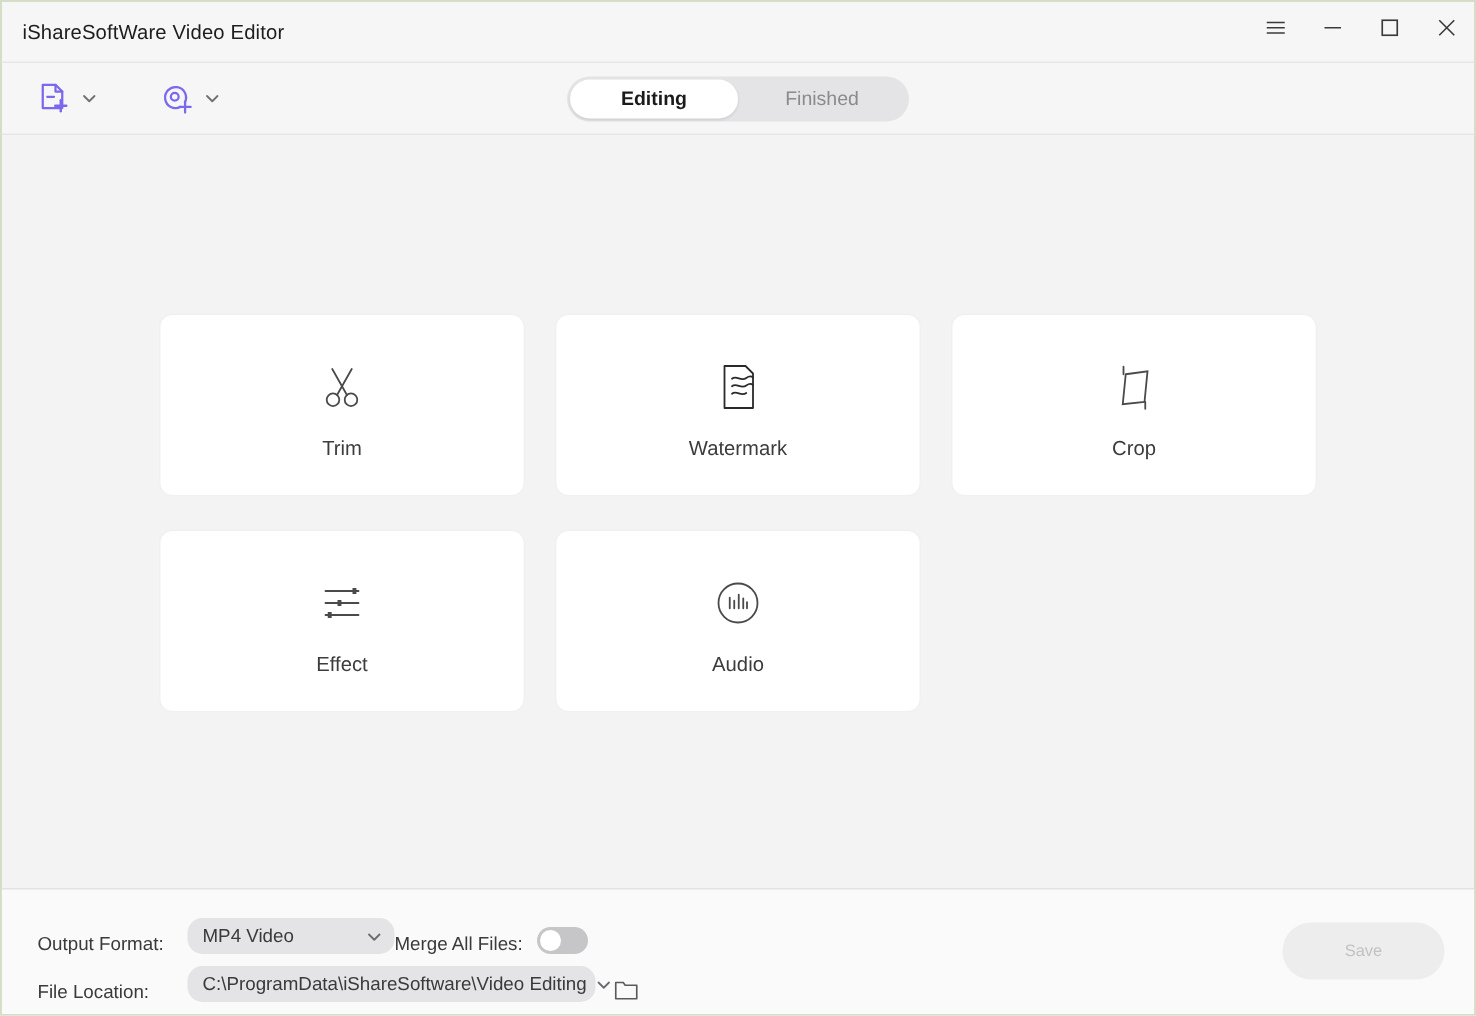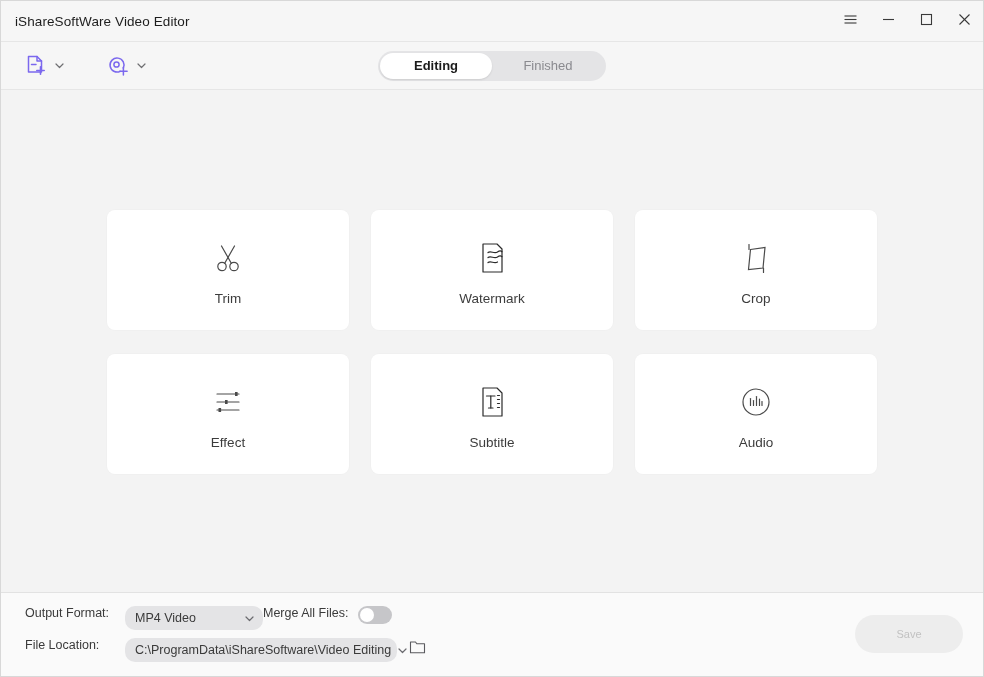--- a/index.html
+++ b/index.html
@@ -136,21 +136,21 @@
 
   
   .bottombar {
     height: 84px;
     min-height: 84px;
     background: #fafafa;
     border-top: 1px solid #e2e2e2;
     position: relative;
     padding: 13px 0 0 24px;
   }
-  .row { display: flex; align-items: flex-start; height: 30px; margin-bottom: 2px; }
+  .row { display: flex; align-items: flex-end; height: 30px; margin-bottom: 2px; }
   .field-label {
     font-size: 12.5px;
     color: #3a3a3a;
     width: 100px;
   }
   .combo {
     height: 24px;
     background: #e4e4e6;
     border-radius: 10px;
     display: flex;
@@ -355,37 +355,20 @@
               <line x1="9" y1="20" x2="31" y2="20" stroke="#4a4a4a"></line>
               <rect x="17" y="18" width="2.6" height="4" stroke="none"></rect>
               <line x1="9" y1="28" x2="31" y2="28" stroke="#4a4a4a"></line>
               <rect x="10.5" y="26" width="2.6" height="4" stroke="none"></rect>
             </g>
           </svg>
         </div>
         <div class="card-label">Effect</div>
       </div>
 
-      <div class="card">
-        <div class="card-icon">
-          <svg width="40" height="40" viewBox="0 0 40 40">
-            <g fill="none" stroke="#2a2a2a" stroke-width="1.2" stroke-linejoin="round" stroke-linecap="round">
-              <path d="M11 6 h14 l5 5 v23 h-19 z"></path>
-              <line x1="14.5" y1="14" x2="23" y2="14"></line>
-              <line x1="18.8" y1="14" x2="18.8" y2="26"></line>
-              <line x1="16.5" y1="26" x2="21" y2="26"></line>
-              <line x1="25.5" y1="13.5" x2="27.5" y2="13.5"></line>
-              <line x1="25.5" y1="17.5" x2="27.5" y2="17.5"></line>
-              <line x1="25.5" y1="21.5" x2="27.5" y2="21.5"></line>
-              <line x1="25.5" y1="25.5" x2="27.5" y2="25.5"></line>
-            </g>
-          </svg>
-        </div>
-        <div class="card-label">Subtitle</div>
-      </div>
 
       <div class="card">
         <div class="card-icon">
           <svg width="40" height="40" viewBox="0 0 40 40">
             <g fill="none" stroke="#4a4a4a" stroke-width="1.2" stroke-linecap="round">
               <circle cx="20" cy="20" r="13"></circle>
               <line x1="14.5" y1="16.5" x2="14.5" y2="23.5"></line>
               <line x1="17.5" y1="18.5" x2="17.5" y2="23.5"></line>
               <line x1="20.5" y1="14.5" x2="20.5" y2="23.5"></line>
               <line x1="23.5" y1="17" x2="23.5" y2="23.5"></line>

